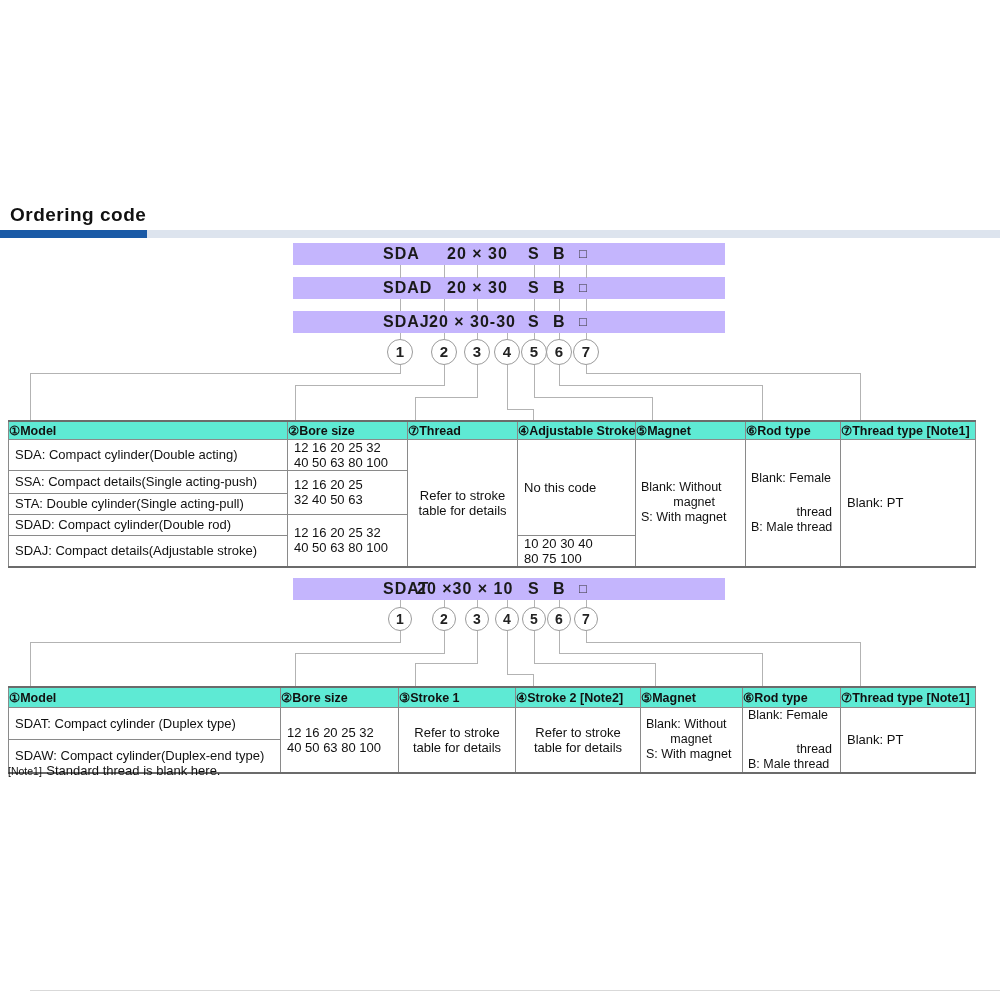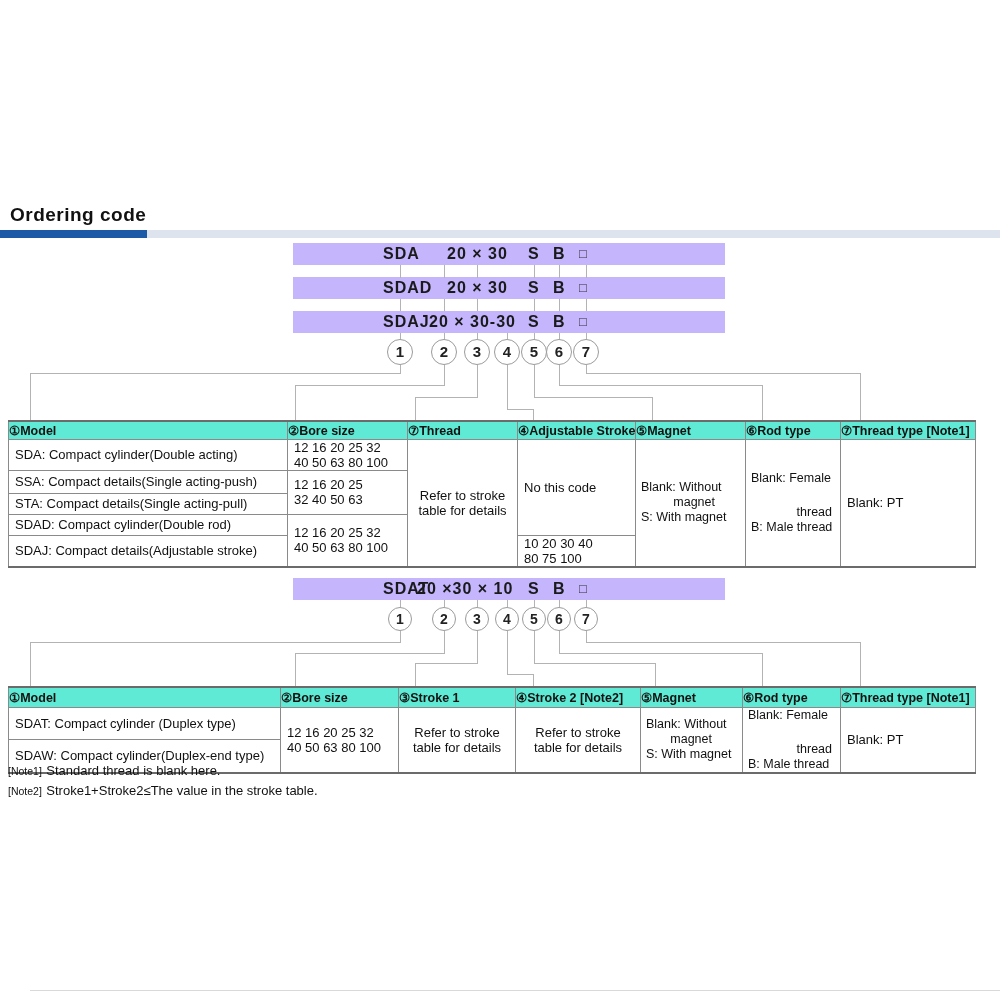--- a/index.html
+++ b/index.html
@@ -117,21 +117,21 @@
         <div class="tl">B: Male thread</div>
       </td>
       <td class="l" rowspan="5">Blank: PT</td>
     </tr>
     <tr style="height:23px">
       <td class="l">SSA: Compact details(Single acting-push)</td>
       <td class="l pre" rowspan="2">12 16 20 25
 32 40 50 63</td>
     </tr>
     <tr style="height:21px">
-      <td class="l">STA: Compact details(Single acting-pull)</td>
+      <td class="l">STA: Double cylinder(Single acting-pull)</td>
     </tr>
     <tr style="height:21px">
       <td class="l">SDAD: Compact cylinder(Double rod)</td>
       <td class="l pre" rowspan="2">12 16 20 25 32
 40 50 63 80 100</td>
     </tr>
     <tr style="height:25px">
       <td class="l">SDAJ: Compact details(Adjustable stroke)</td>
       <td class="l pre">10 20 30 40
 80 75 100</td>
@@ -199,24 +199,20 @@
     </tr>
     <tr style="height:24px">
       <td class="l">SDAW: Compact cylinder(Duplex-end type)</td>
     </tr>
   </tbody>
     </table>
 
   <div class="note-line" style="top:761px">
     <span class="note-tag">[Note1]</span>
     <span class="note-text">Standard thread is blank here.</span>
-  </div>
-  <div class="note-line" style="top:781px">
-    <span class="note-tag">[Note2]</span>
-    <span class="note-text">Stroke1+Stroke2≤The value in the stroke table.</span>
   </div>
 
   <div class="bottom-divider"></div>
 <div class="line" style="left: 400px; top: 265px; width: 1px; height: 13px;"></div>
     <div class="line" style="left: 400px; top: 299px; width: 1px; height: 12px;"></div>
     <div class="line" style="left: 444px; top: 265px; width: 1px; height: 13px;"></div>
     <div class="line" style="left: 444px; top: 299px; width: 1px; height: 12px;"></div>
     <div class="line" style="left: 477px; top: 265px; width: 1px; height: 13px;"></div>
     <div class="line" style="left: 477px; top: 299px; width: 1px; height: 12px;"></div>
     <div class="line" style="left: 534px; top: 265px; width: 1px; height: 13px;"></div>

